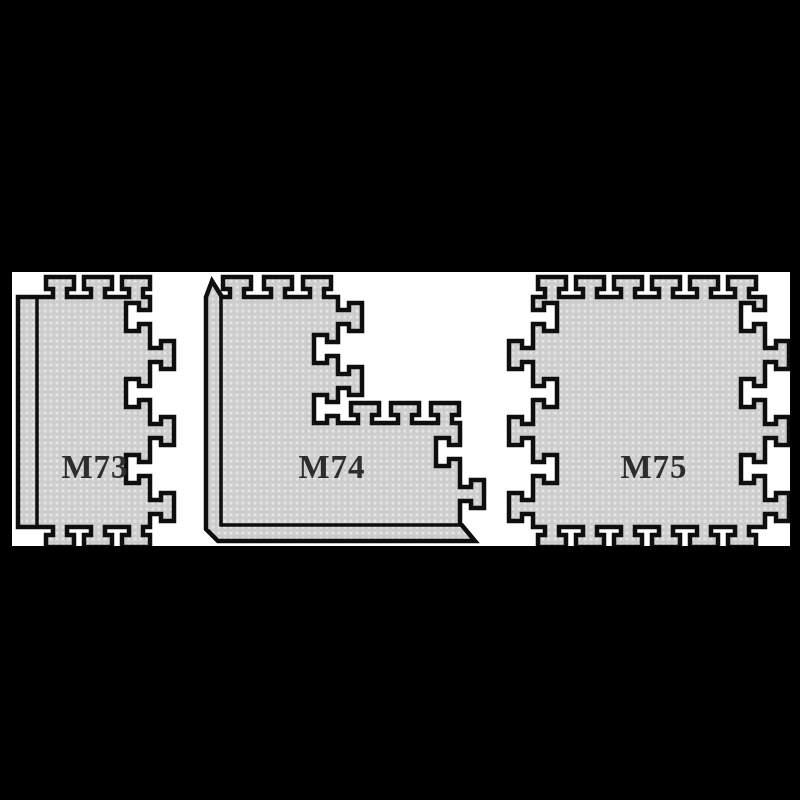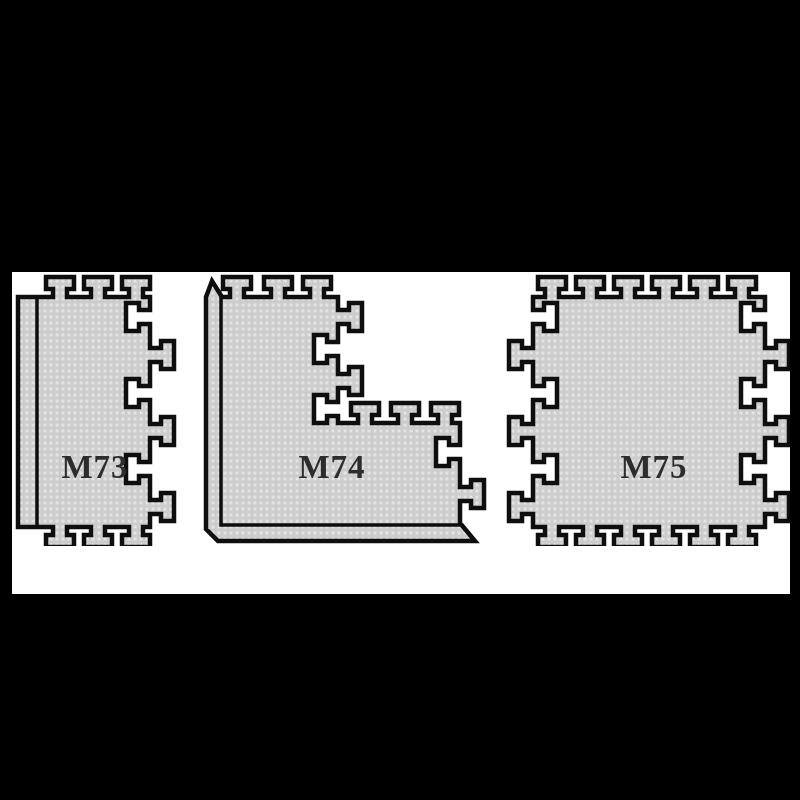--- a/index.html
+++ b/index.html
@@ -15,21 +15,21 @@
     position: relative;
     width: 800px;
     height: 800px;
     background: #000;
   }
   .panel {
     position: absolute;
     left: 12px;
     top: 272px;
     width: 778px;
-    height: 322px;
+    height: 274px;
     background: #fff;
   }
   .panel svg {
     display: block;
     width: 778px;
     height: 274px;
   }
   .mat-outline {
     stroke-width: 4.5;
     stroke-linejoin: miter;

